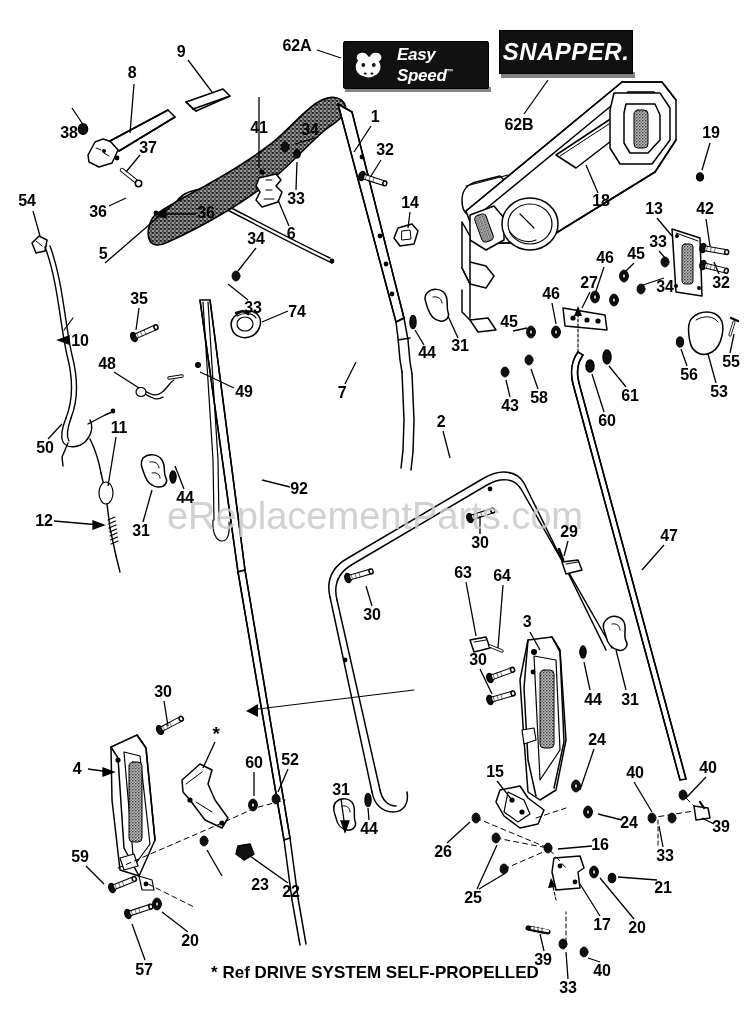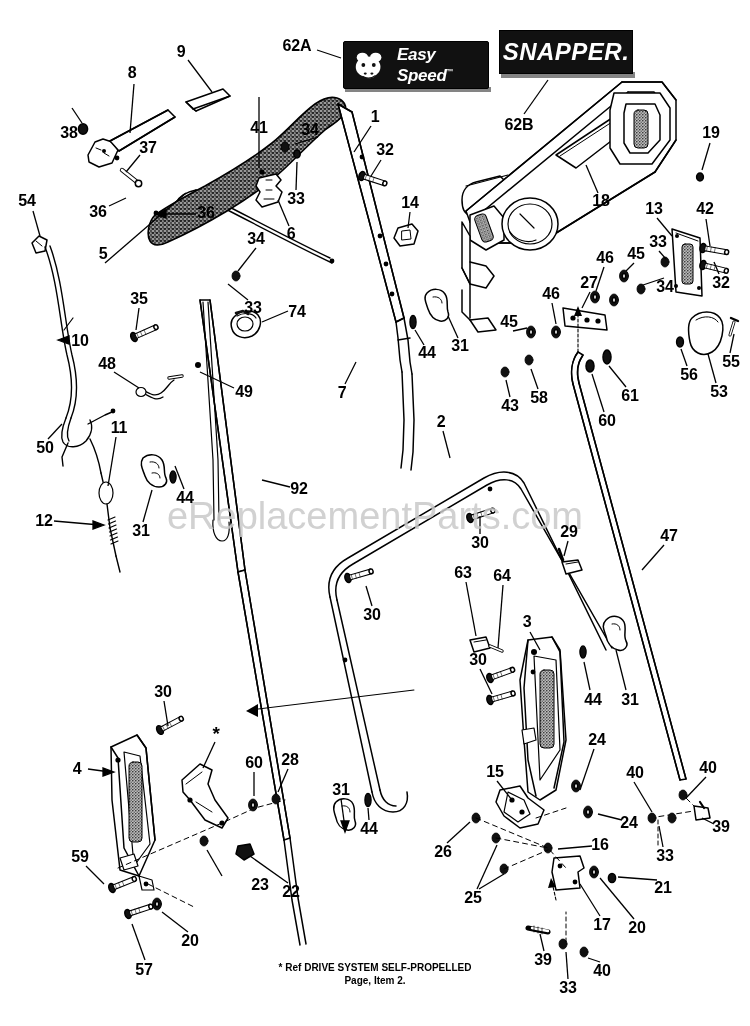--- a/index.html
+++ b/index.html
@@ -111,21 +111,21 @@
   }
   
   #footnote {
     position: absolute;
     left: 0;
     top: 962px;
     width: 750px;
     text-align: center;
     font-family: "Liberation Sans", sans-serif;
     font-weight: bold;
-    font-size: 10px;
+    font-size: 17px;
     color: #000000;
     line-height: 1.25;
   }
   #footnote .line2 { display: block; }
 </style>
 </head>
 <body>
 
 <div id="page">
 
@@ -707,21 +707,21 @@
       <div class="callout" style="left: 463px; top: 573px;">63</div>
       <div class="callout" style="left: 502px; top: 576px;">64</div>
       <div class="callout" style="left: 527px; top: 622px;">3</div>
       <div class="callout" style="left: 478px; top: 660px;">30</div>
       <div class="callout" style="left: 593px; top: 700px;">44</div>
       <div class="callout" style="left: 630px; top: 700px;">31</div>
       <div class="callout" style="left: 163px; top: 692px;">30</div>
       <div class="callout" style="left: 77px; top: 769px;">4</div>
       <div class="callout star" style="left: 216px; top: 733px;">*</div>
       <div class="callout" style="left: 254px; top: 763px;">60</div>
-      <div class="callout" style="left: 290px; top: 760px;">28</div>
+      <div class="callout" style="left: 290px; top: 760px;">52</div>
       <div class="callout" style="left: 80px; top: 857px;">59</div>
       <div class="callout" style="left: 224px; top: 885px; margin-left: 36px;">23</div>
       <div class="callout" style="left: 291px; top: 892px;">22</div>
       <div class="callout" style="left: 190px; top: 941px;">20</div>
       <div class="callout" style="left: 144px; top: 970px;">57</div>
       <div class="callout" style="left: 341px; top: 790px;">31</div>
       <div class="callout" style="left: 369px; top: 829px;">44</div>
       <div class="callout" style="left: 597px; top: 740px;">24</div>
       <div class="callout" style="left: 495px; top: 772px;">15</div>
       <div class="callout" style="left: 635px; top: 773px;">40</div>
@@ -735,16 +735,15 @@
       <div class="callout" style="left: 663px; top: 888px;">21</div>
       <div class="callout" style="left: 602px; top: 925px;">17</div>
       <div class="callout" style="left: 637px; top: 928px;">20</div>
       <div class="callout" style="left: 543px; top: 960px;">39</div>
       <div class="callout" style="left: 568px; top: 988px;">33</div>
       <div class="callout" style="left: 602px; top: 971px;">40</div>
     </div>
 
   <div id="footnote">
     <span>* Ref DRIVE SYSTEM SELF-PROPELLED</span>
-    <span class="line2">Page, Item 2.</span>
   </div>
 
 </div>
 
 </body></html>

